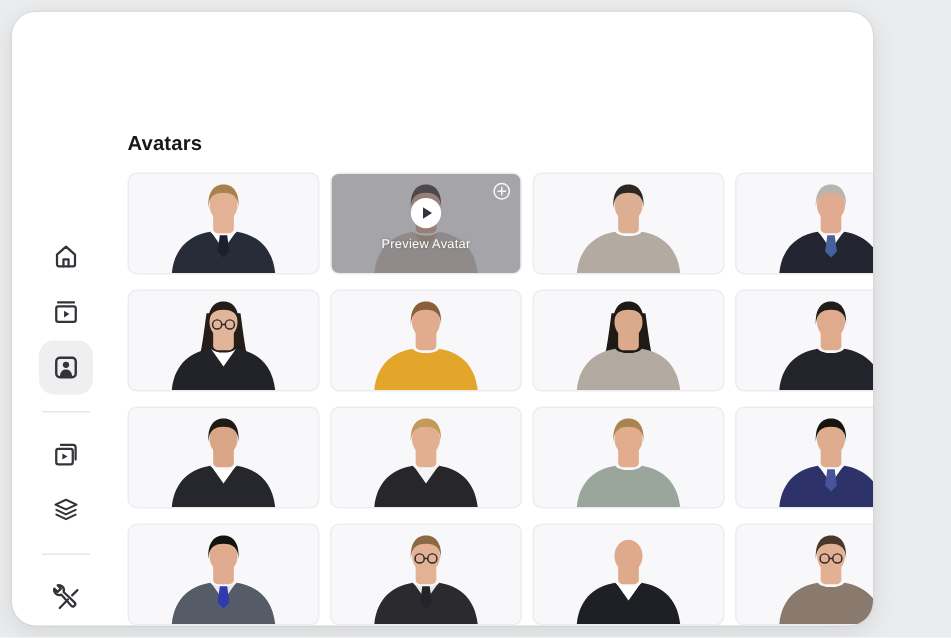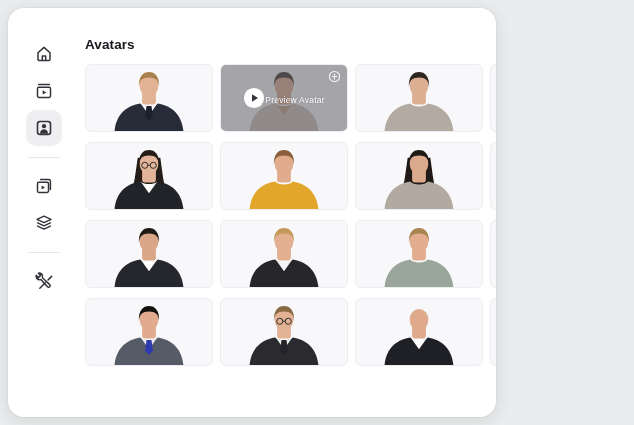--- a/index.html
+++ b/index.html
@@ -4,24 +4,24 @@
 <style>
   html,body{margin:0;padding:0;}
   body{
     width:634px;height:425px;
     background:#ebeced;
     font-family:"Liberation Sans","DejaVu Sans",sans-serif;
     position:relative;overflow:hidden;
     -webkit-font-smoothing:antialiased;
   }
   .window{
-    position:absolute;left:8px;top:8px;width:488px;height:409px;
+    position:absolute;left:8px;top:8px;width:574px;height:409px;
     background:#ffffff;border-radius:16px;
     box-shadow:0 4px 18px rgba(0,0,0,0.10),0 0 0 1px rgba(0,0,0,0.03);
-    display:flex;overflow:hidden;
+    display:flex;overflow:hidden;align-items:flex-end;
   }
   
   .sidebar{
     width:72px;flex:0 0 72px;display:flex;flex-direction:column;
     align-items:center;padding-top:28px;box-sizing:border-box;
   }
   .side-btn{
     width:36px;height:36px;border:none;background:transparent;
     border-radius:10px;display:flex;align-items:center;justify-content:center;
     color:#33343a;cursor:pointer;padding:0;margin:0 0 1px 0;
@@ -48,21 +48,21 @@
     display:grid;grid-template-columns:repeat(4,128px);
     grid-auto-rows:68px;gap:10px 7px;
   }
   .card{
     position:relative;background:#f8f8fa;border:1px solid #ececf1;
     border-radius:6px;overflow:hidden;cursor:pointer;box-sizing:border-box;
   }
   .card svg.person{position:absolute;left:0;bottom:0;width:100%;height:100%;}
   .overlay{
     position:absolute;inset:0;background:rgba(94,94,102,0.55);
-    display:flex;flex-direction:row;align-items:center;justify-content:center;
+    display:flex;flex-direction:column;align-items:center;justify-content:center;
   }
   .play-btn{
     width:22px;height:22px;border:none;background:transparent;padding:0;
     cursor:pointer;display:block;
   }
   .play-btn svg{width:22px;height:22px;display:block;}
   .overlay-label{
     margin-top:4px;font-size:8.5px;color:#ffffff;letter-spacing:.2px;
     text-shadow:0 0 2px rgba(0,0,0,.25);
   }

